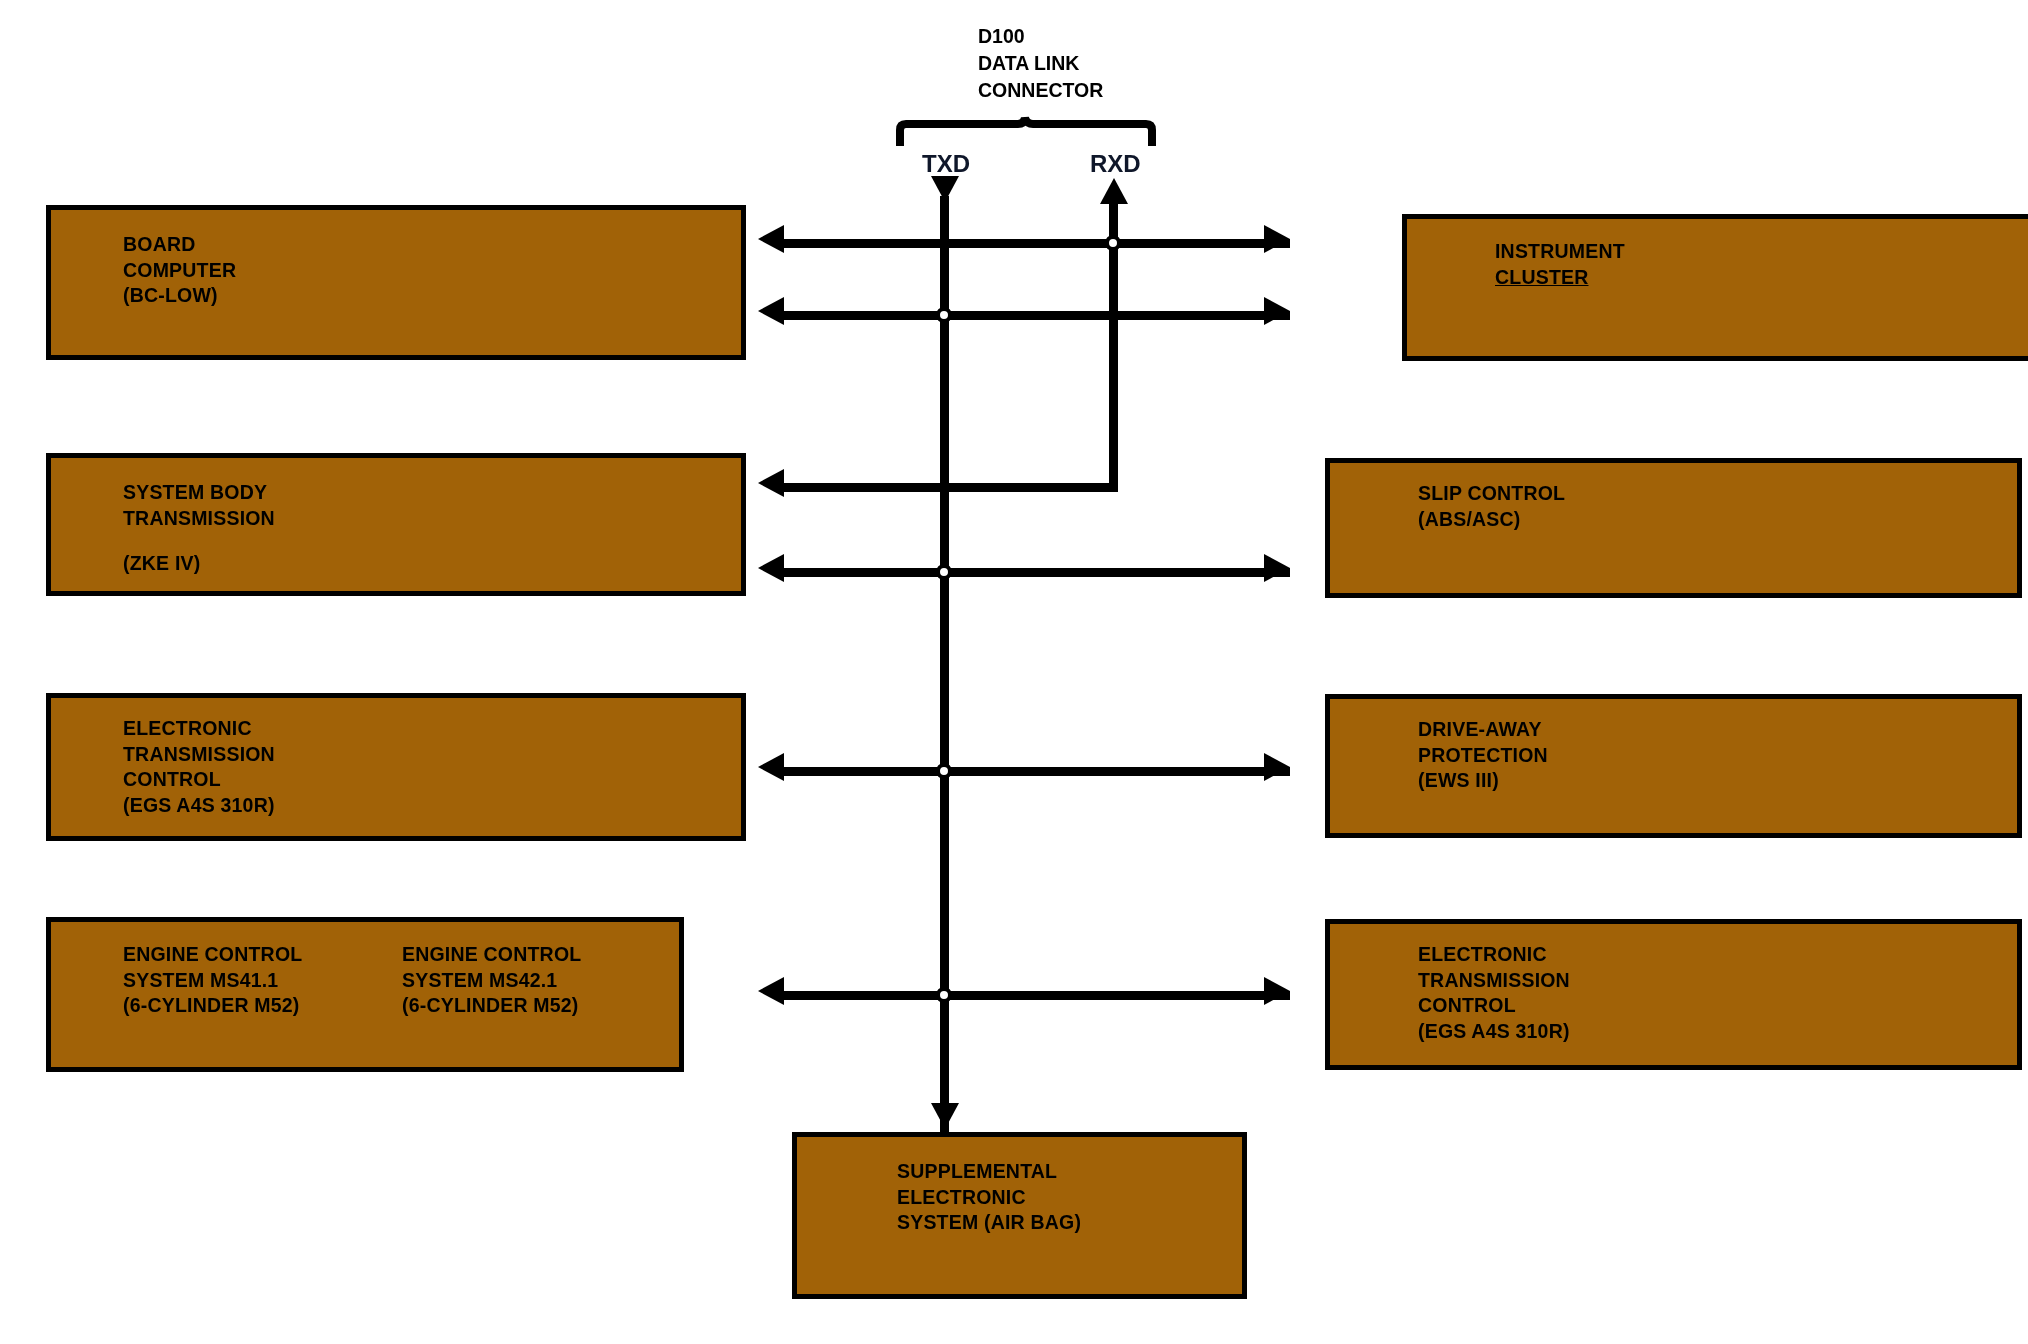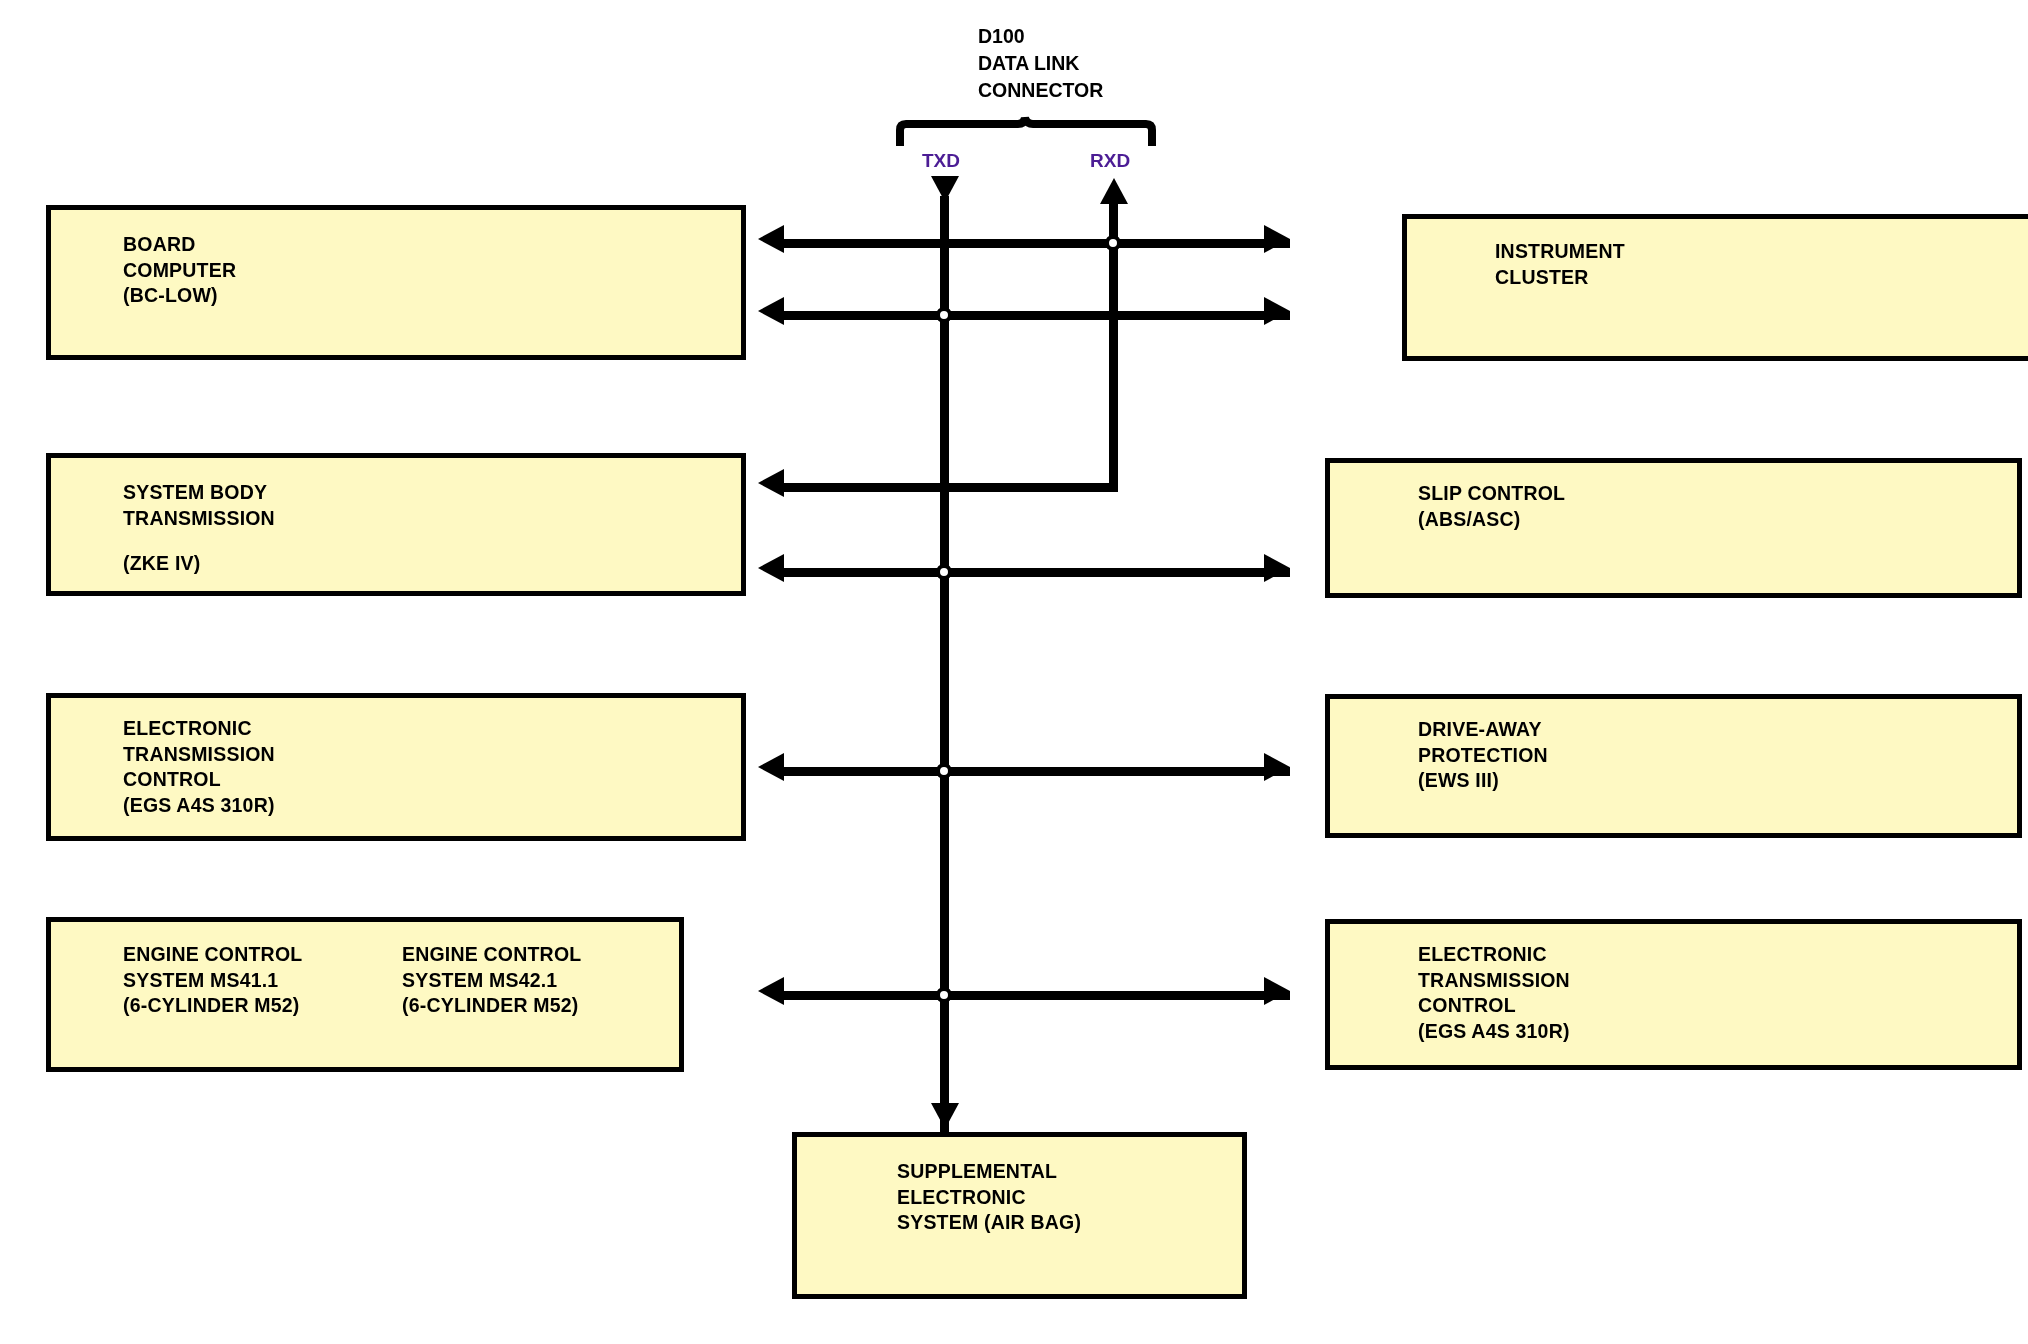--- a/index.html
+++ b/index.html
@@ -15,44 +15,44 @@
     position: relative;
     width: 2028px;
     height: 1344px;
     background: #ffffff;
     overflow: hidden;
   }
   .node-box {
     position: absolute;
     box-sizing: border-box;
     border: 5px solid #000000;
-    background: #fef9c3;
+    background: #a16207;
   }
   .node-text {
     position: absolute;
     font-size: 19.5px;
     font-weight: bold;
     letter-spacing: 0.2px;
     line-height: 25.5px;
     color: #000000;
     white-space: pre;
   }
   .title-text {
     position: absolute;
     font-size: 19.5px;
     font-weight: bold;
     line-height: 27px;
     color: #000000;
     white-space: pre;
   }
   .pin-label {
     position: absolute;
-    font-size: 19px;
+    font-size: 24px;
     font-weight: bold;
-    color: #4c1d95;
+    color: #0f172a;
     white-space: pre;
   }
   .hline {
     position: absolute;
     background: #000000;
     height: 9px;
   }
   .vline {
     position: absolute;
     background: #000000;
@@ -174,21 +174,21 @@
     <div class="node-text" style="left:72px; top:45.5px;">SYSTEM MS41.1</div>
     <div class="node-text" style="left:72px; top:71px;">(6-CYLINDER M52)</div>
 
     <div class="node-text" style="left:351px; top:20px;">ENGINE CONTROL</div>
     <div class="node-text" style="left:351px; top:45.5px;">SYSTEM MS42.1</div>
     <div class="node-text" style="left:351px; top:71px;">(6-CYLINDER M52)</div>
   </div>
 
   <div class="node-box" style="left:1402px; top:214px; width:697px; height:147px;">
     <div class="node-text" style="left:88px; top:20px;">INSTRUMENT</div>
-    <div class="node-text" style="left:88px; top:45.5px;">CLUSTER</div>
+    <div class="node-text" style="left:88px; top:45.5px;text-decoration:underline;">CLUSTER</div>
   </div>
 
   <div class="node-box" style="left:1325px; top:458px; width:697px; height:140px;">
     <div class="node-text" style="left:88px; top:18px;">SLIP CONTROL</div>
     <div class="node-text" style="left:88px; top:43.5px;">(ABS/ASC)</div>
   </div>
 
   <div class="node-box" style="left:1325px; top:694px; width:697px; height:144px;">
     <div class="node-text" style="left:88px; top:18px;">DRIVE-AWAY</div>
     <div class="node-text" style="left:88px; top:43.5px;">PROTECTION</div>

